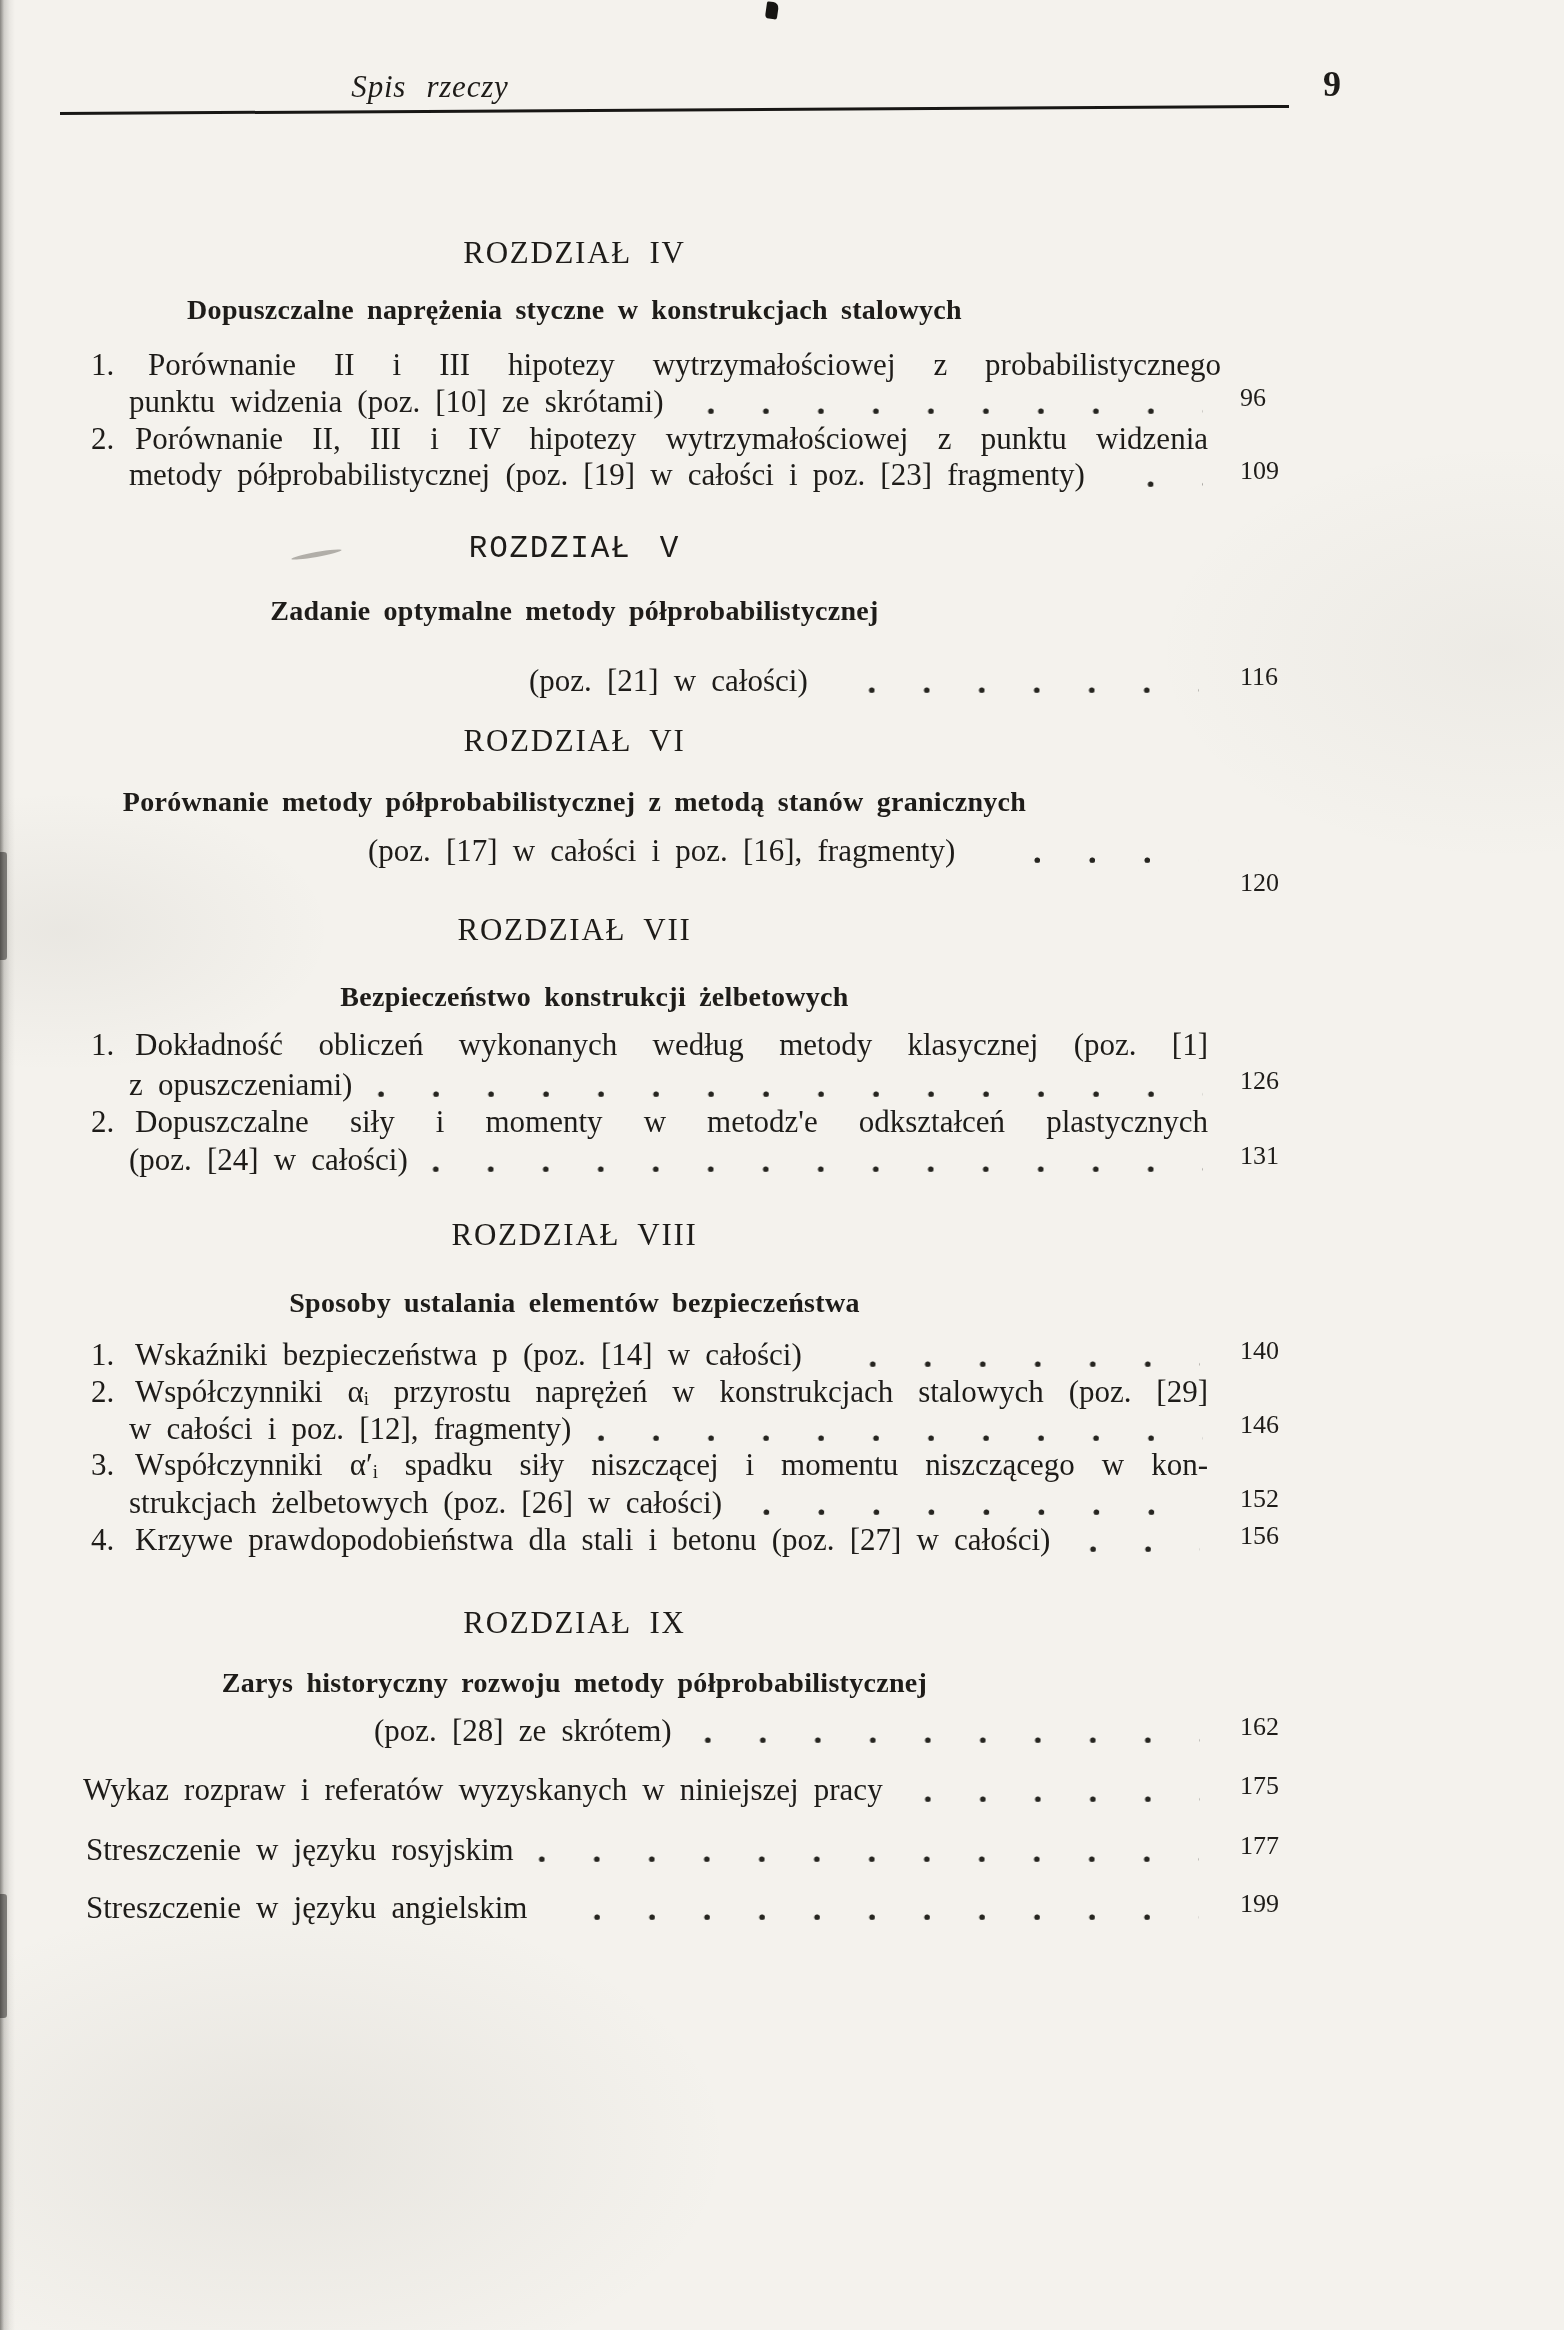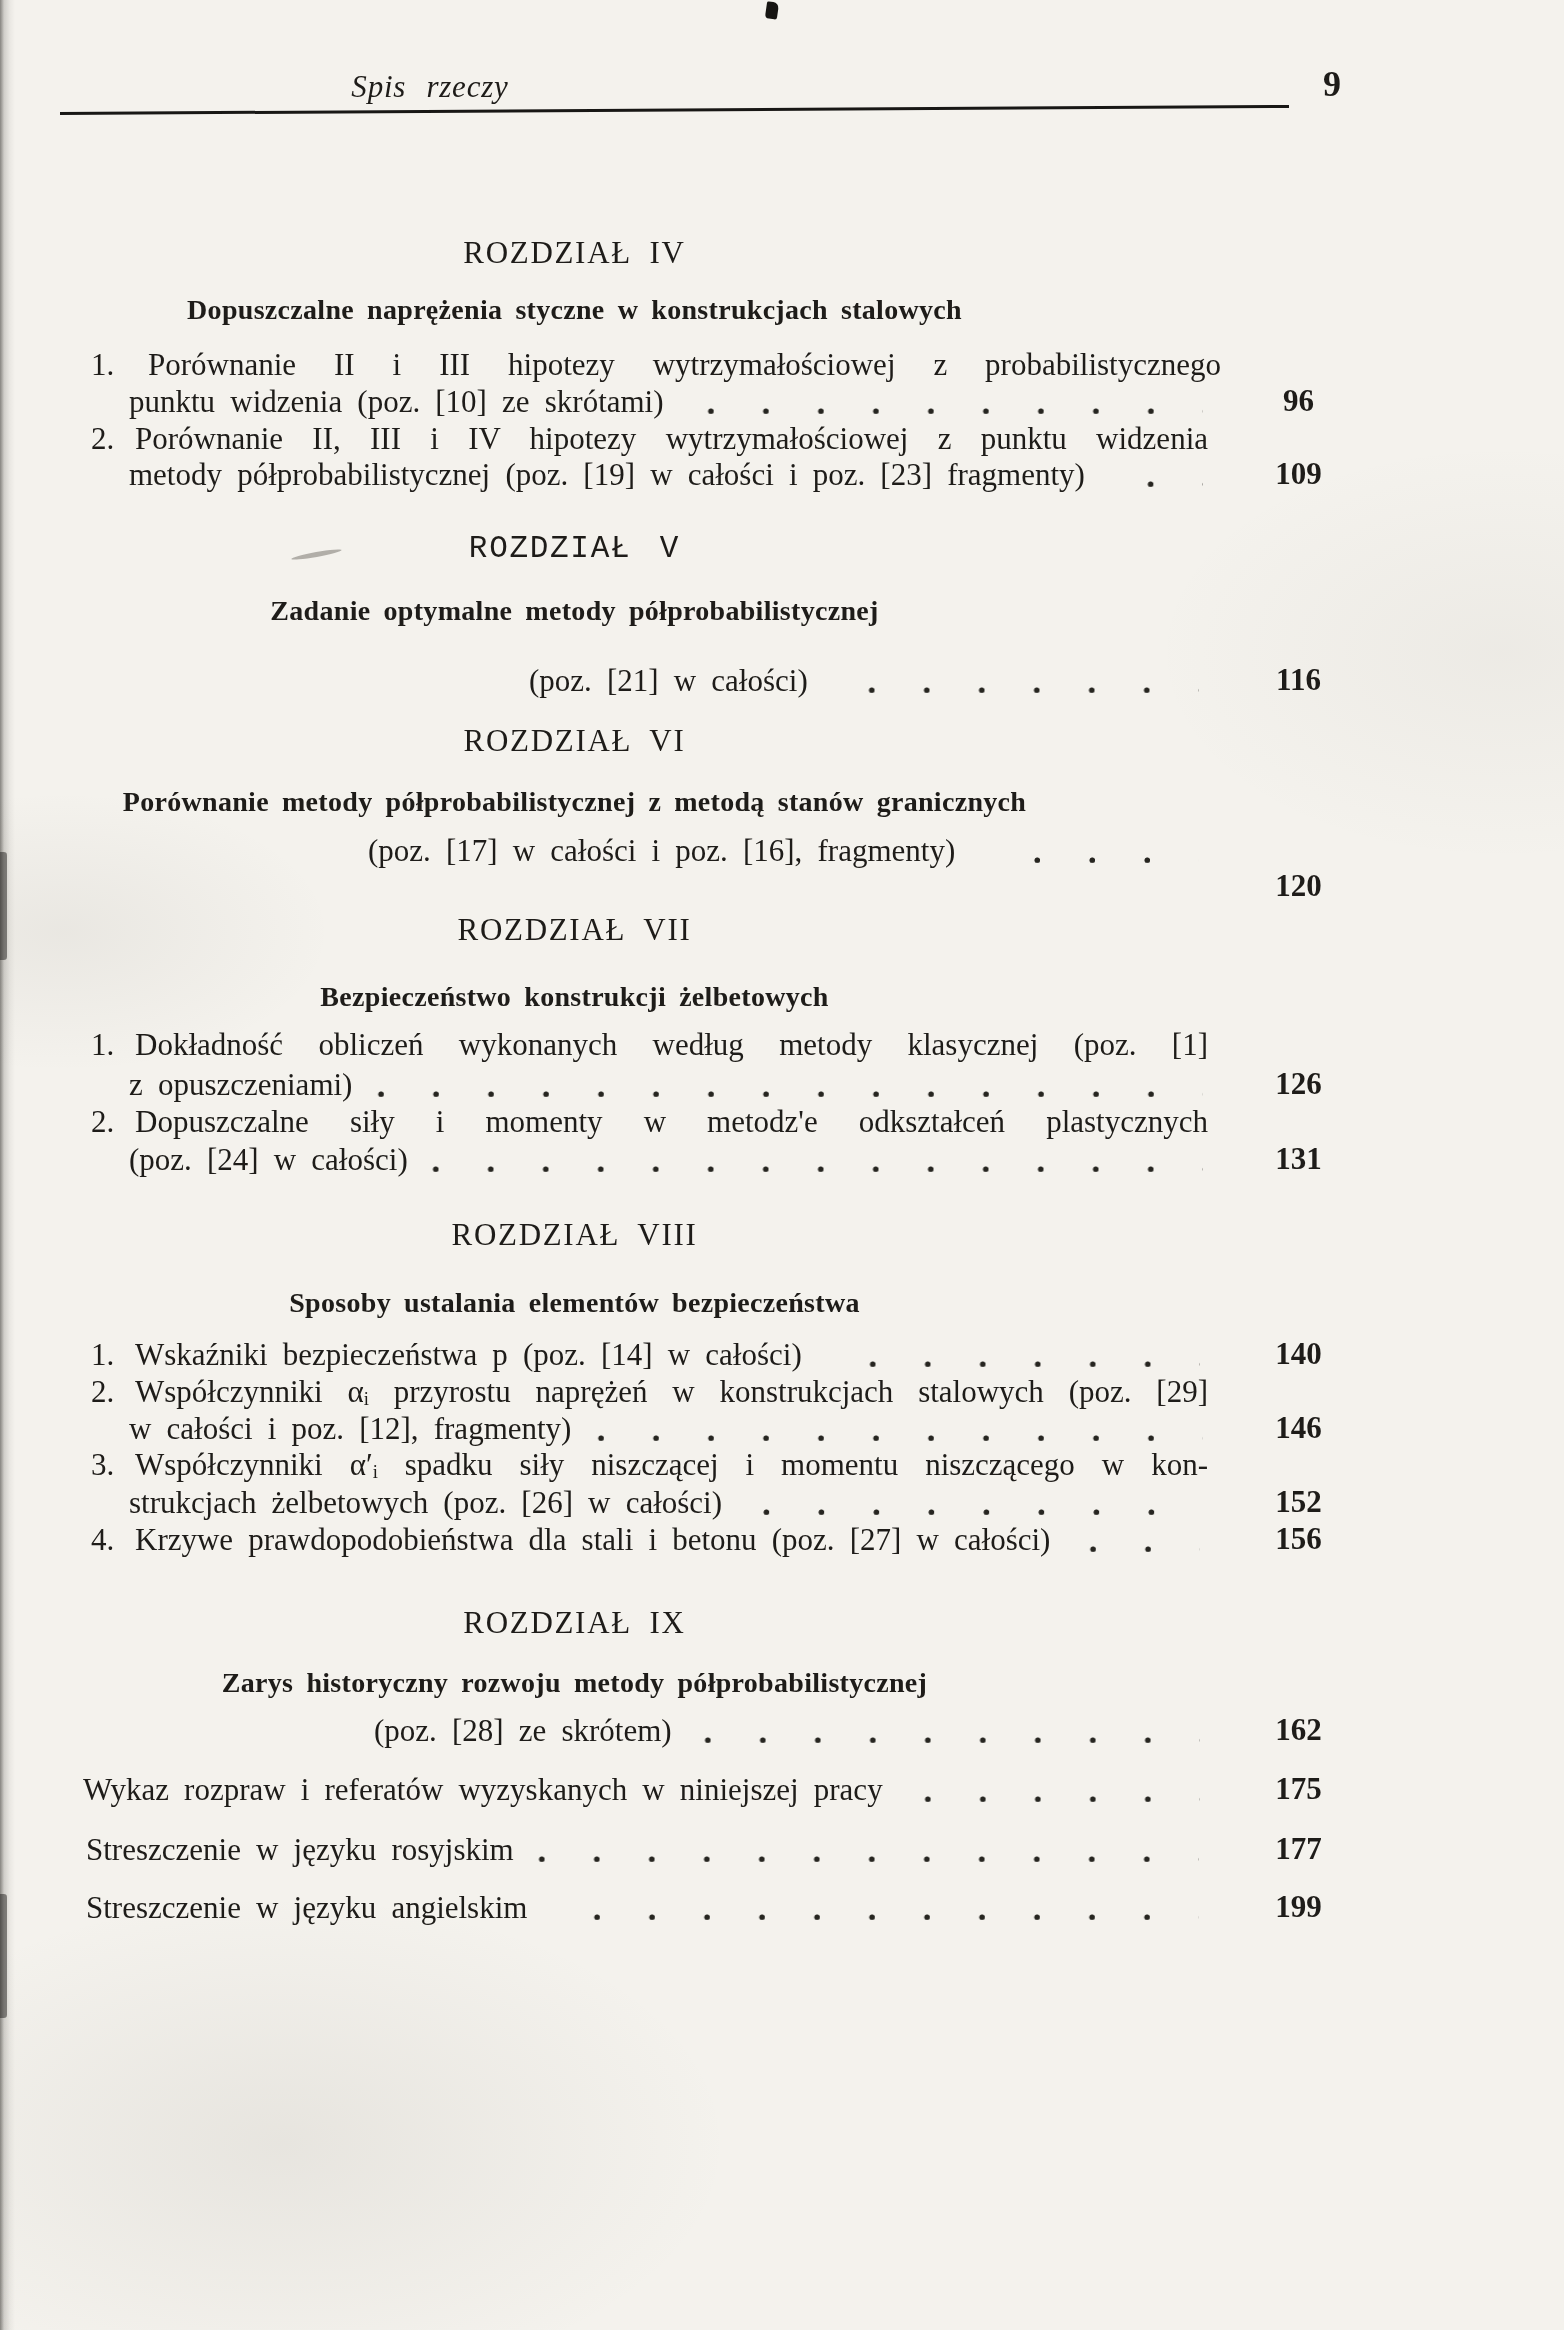--- a/index.html
+++ b/index.html
@@ -47,22 +47,22 @@
   .row { position: absolute; display: flex; align-items: baseline; font-size: 31px; line-height: 38px; }
   .row .t { white-space: nowrap; word-spacing: 7.4px; }
   .leader {
     flex: 1 1 auto; min-width: 0; align-self: flex-end;
     height: 6.6px; margin: 0 8.3px 6.6px 21.5px;
     background-image: radial-gradient(circle at 3.3px 3.3px, #262520 2.5px, rgba(0,0,0,0) 3.2px);
     background-size: 55px 6.6px; background-repeat: repeat-x;
     background-position: right 0 bottom 0;
   }
   .pagenum {
-    position: absolute; left: 1240px; width: 117px; text-align: center;
-    font-size: 31px; font-weight: 700;
+    position: absolute; left: 1240px; width: 117px; text-align: left;
+    font-size: 26px; font-weight: 400;
   }
   .artifact {
     position: absolute; left: 766px; top: 1.7px; width: 12.4px; height: 16.5px;
     background: #161512; border-radius: 1.7px 5.8px 2.5px 4.1px; transform: rotate(8deg);
   }
   .smudge {
     position: absolute; left: 291px; top: 552px; width: 51px; height: 5px;
     background: rgba(95,92,85,0.45); border-radius: 50%; transform: rotate(-10deg);
   }
   .edge-seg { position: absolute; left: 0; width: 6.6px; background: rgba(32,30,27,0.5); border-radius: 0 3.3px 3.3px 0; }
@@ -110,21 +110,21 @@
 
   <div class="chlabel" style="top:723px;">ROZDZIAŁ VI</div>
   <div class="chtitle" style="top:786px;">Porównanie metody półprobabilistycznej z metodą stanów granicznych</div>
   <div class="row" style="top:832px;left:368px;width:839px;gap:12px;">
     <span class="t">(poz. [17] w całości i poz. [16], fragmenty)</span>
     <span class="leader"></span>
   </div>
   <div class="pagenum" style="top:832px;margin-top:36px;">120</div>
 
   <div class="chlabel" style="top:912px;">ROZDZIAŁ VII</div>
-  <div class="chtitle" style="top:981px;">Bezpieczeństwo konstrukcji żelbetowych</div>
+  <div class="chtitle" style="top:981px;margin-left:20px;">Bezpieczeństwo konstrukcji żelbetowych</div>
 
   <div class="itemno" style="top:1026px;">1.</div>
   <div class="just" style="top:1026px;">Dokładność obliczeń wykonanych według metody klasycznej (poz. [1]</div>
   <div class="row" style="top:1066px;left:129px;width:1082px;">
     <span class="t">z opuszczeniami)</span>
     <span class="leader"></span>
   </div>
   <div class="pagenum" style="top:1066px;">126</div>
 
   <div class="itemno" style="top:1103px;">2.</div>

